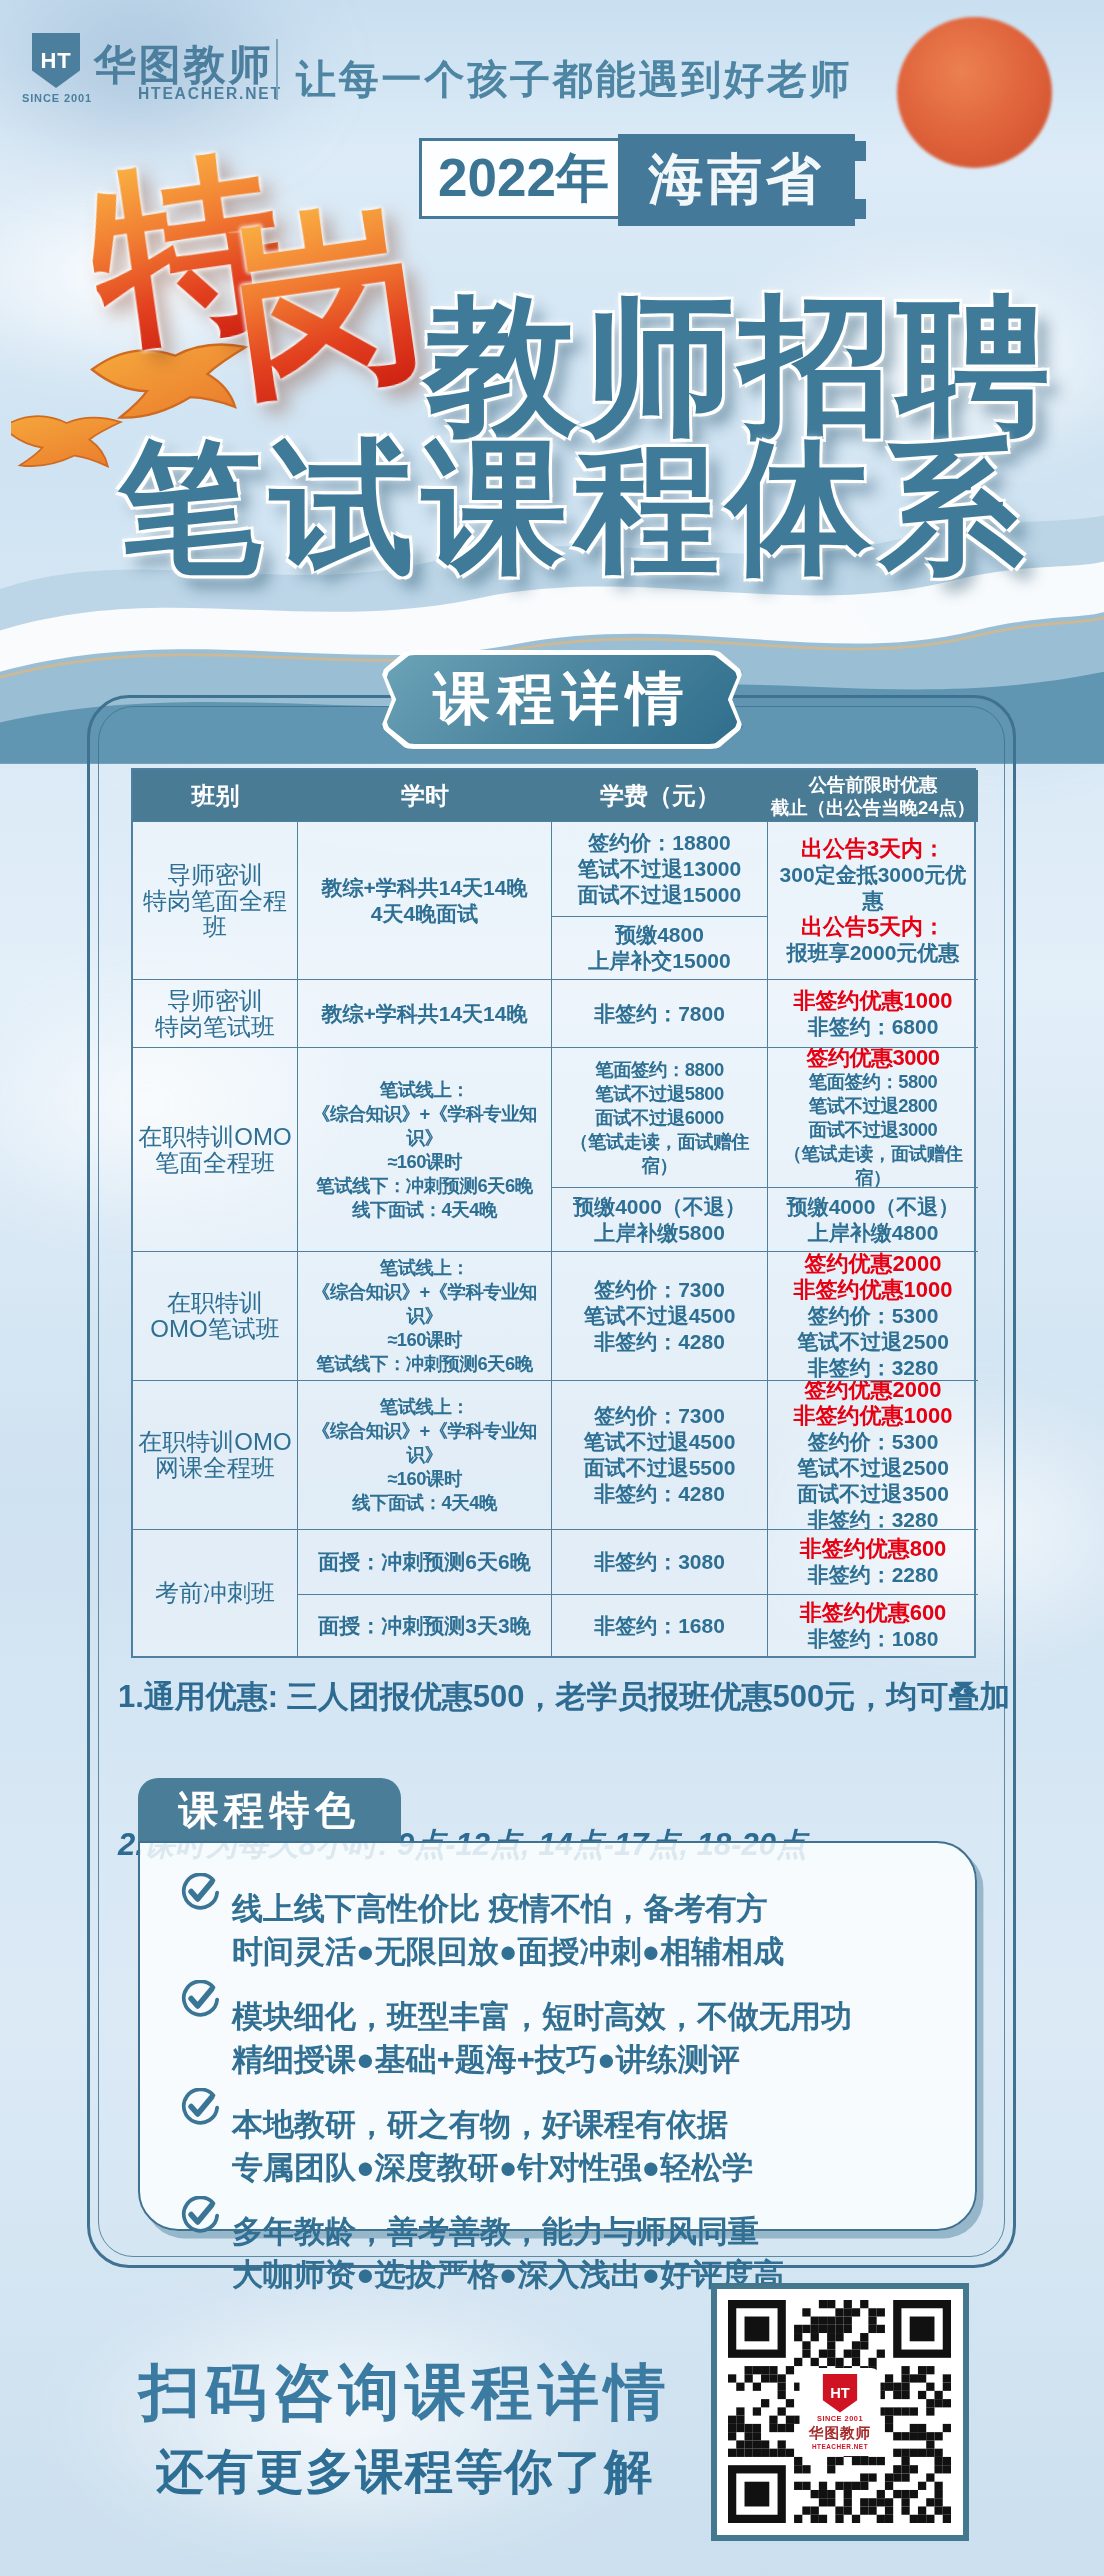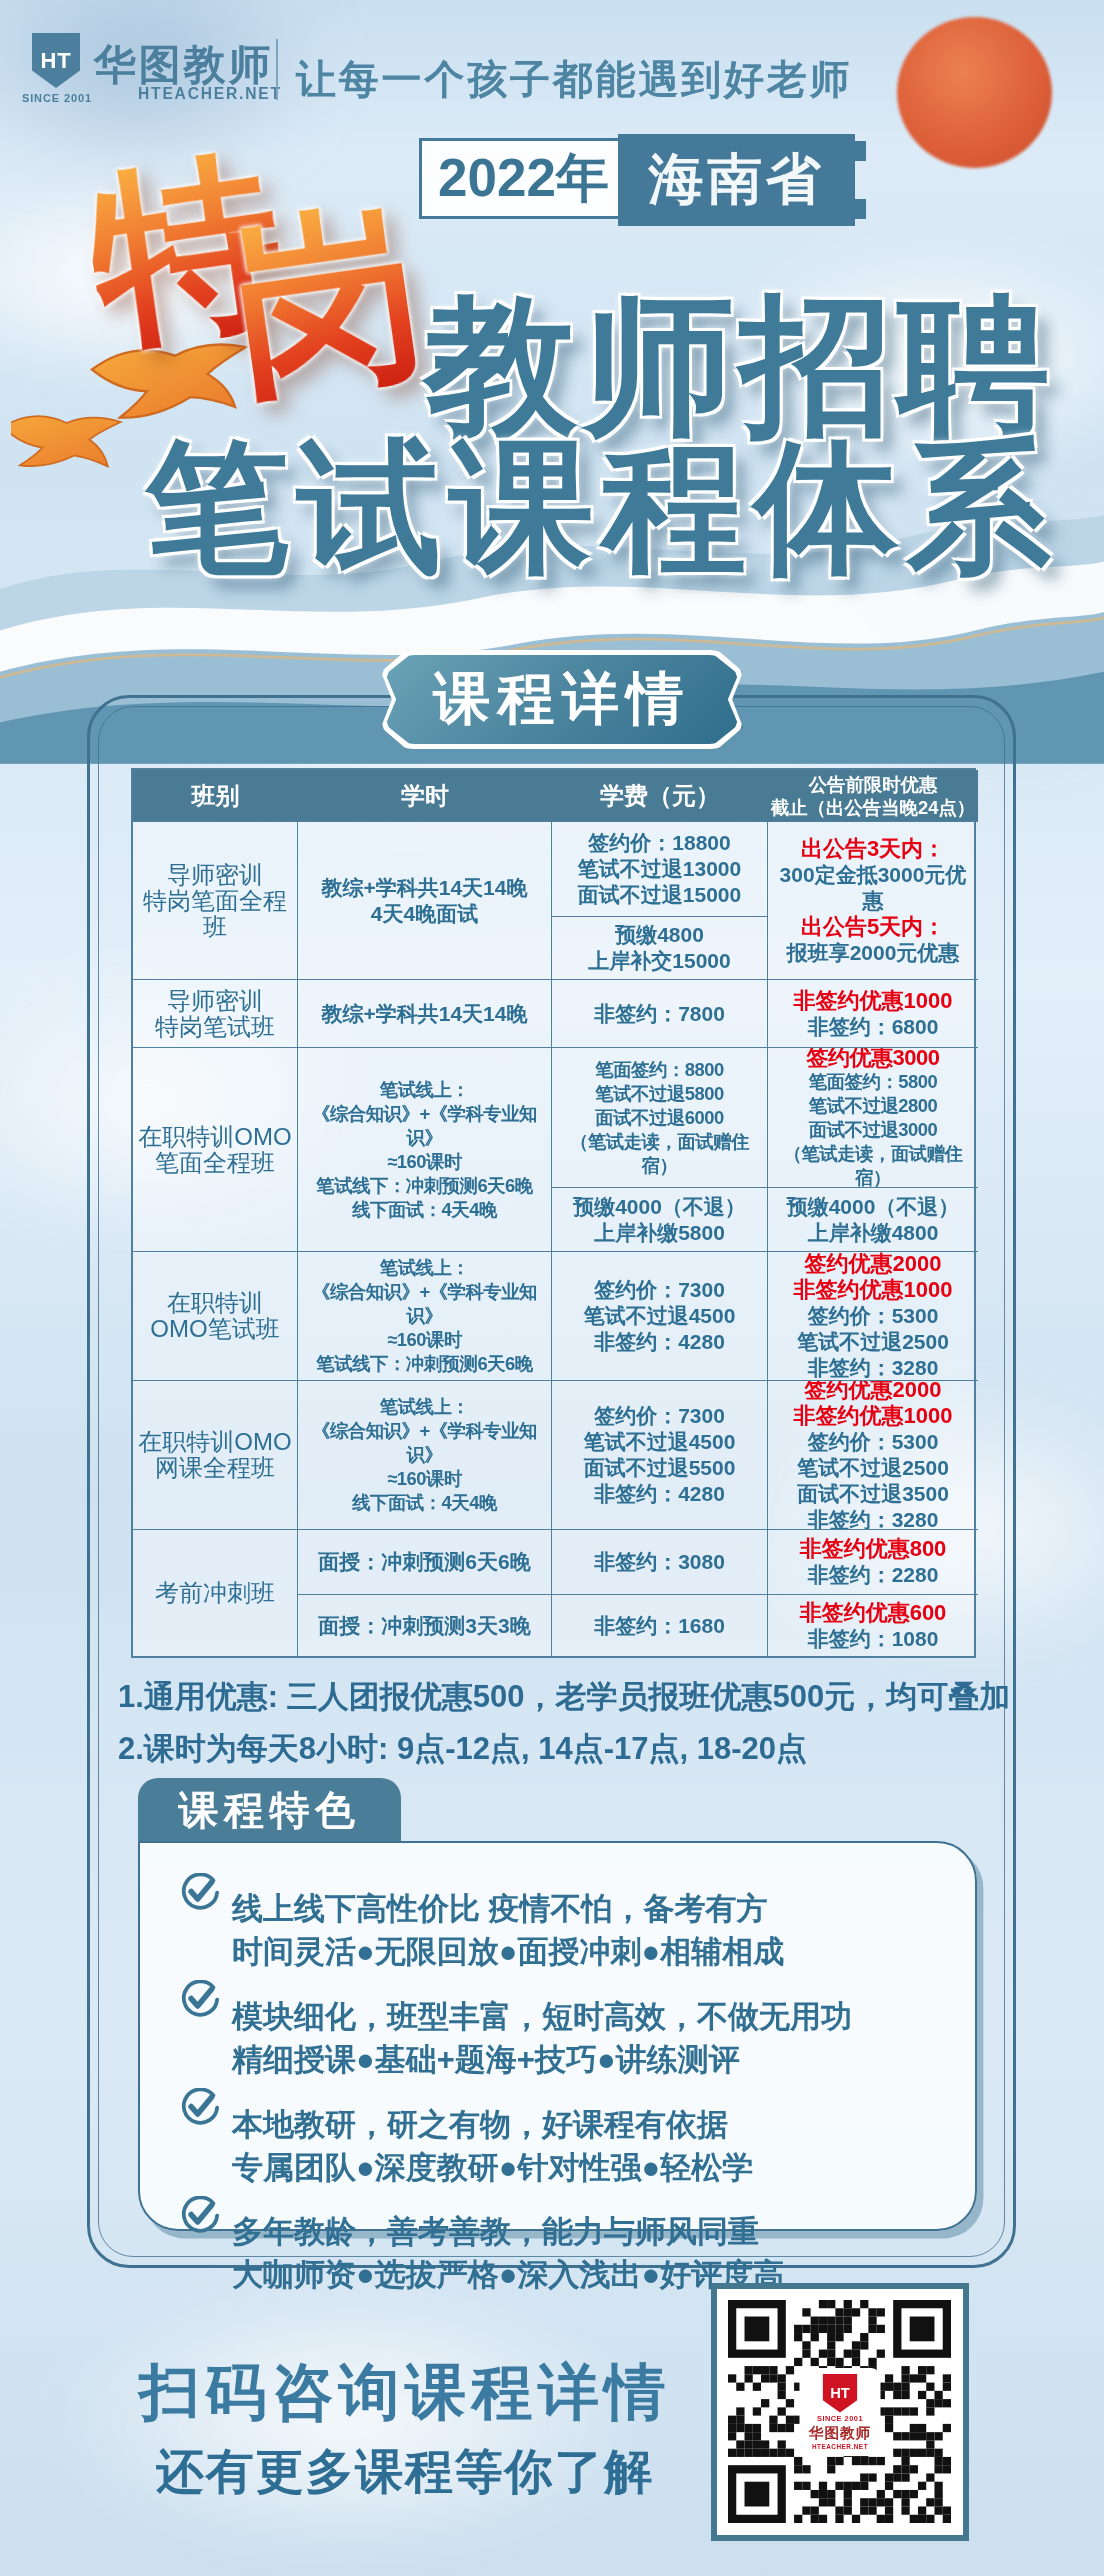--- a/index.html
+++ b/index.html
@@ -36,21 +36,21 @@
   @supports ((-webkit-background-clip:text) or (background-clip:text)){
     .brush-char{background:linear-gradient(170deg,#f9ae42 6%,#f07a31 40%,#e2401f 70%,#cf2413 95%);
       -webkit-background-clip:text;background-clip:text;color:transparent;text-shadow:none;
       filter:drop-shadow(0 0 2.8px rgba(255,255,255,.95)) drop-shadow(0 0 1.8px #fff) drop-shadow(9.2px 11px 9.2px rgba(120,50,20,.35));}
   }
   .brush1{left:92px;top:155px;transform:rotate(-8deg);}
   .brush2{left:232px;top:206px;transform:rotate(-8deg);}
   .bigtitle{position:absolute;font-weight:800;color:#3f7b99;white-space:nowrap;
     text-shadow:2.8px 2.8px 0 #fff,-2.8px 2.8px 0 #fff,2.8px -2.8px 0 #fff,-2.8px -2.8px 0 #fff,0 0 9.2px #fff,11px 13px 14.7px rgba(25,70,100,.45);}
   .title-line1{left:425px;top:265px;font-size:152px;letter-spacing:5.5px;}
-  .title-line2{left:145px;top:412px;font-size:144px;letter-spacing:8.3px;}
+  .title-line2{left:118px;top:412px;font-size:144px;letter-spacing:8.3px;}
   .waves{position:absolute;left:0;top:460px;width:1104px;height:304px;}
   .birds{position:absolute;left:11px;top:324px;width:285px;height:170px;}
 
   
   .bigframe{position:absolute;left:87px;top:695px;width:929px;height:1573px;border:3.7px solid #3f7190;border-radius:42px;}
   .bigframe::before{content:"";position:absolute;left:8.3px;top:8.3px;right:8.3px;bottom:8.3px;border:1.8px solid rgba(63,113,144,.8);border-radius:35px;}
   .banner{position:absolute;left:381px;top:650px;width:362px;height:99px;background:#fff;border-radius:33px;
     clip-path:polygon(7% 0,93% 0,100% 22%,97% 50%,100% 78%,93% 100%,7% 100%,0 78%,3% 50%,0 22%);
     filter:drop-shadow(3.7px 5.5px 5.5px rgba(40,80,110,.35));}
   .banner .inner{position:absolute;left:4.6px;top:4.6px;right:4.6px;bottom:4.6px;border-radius:29px;
@@ -70,21 +70,21 @@
   .tc.lastcol{border-right:none;}
   .tc.lastrow{border-bottom:none;}
   .tc.name{font-weight:400;font-size:24px;}
   .tc.sm{font-size:18.4px;line-height:24px;letter-spacing:-0.5px;}
   .tc .red{color:#e60012;font-weight:800;font-size:22px;}
   .th{background:#4a7b95;color:#fff;font-weight:800;font-size:24px;border-right:none;}
   .th.small{font-size:18.4px;line-height:23px;}
 
   
   .note{position:absolute;left:118px;width:874px;font-size:31px;font-weight:800;color:#2d6b92;white-space:nowrap;}
-  .note1{top:1676px;} .note2{top:1728px;}
+  .note1{top:1676px;} .note2{top:1824px;font-style:italic;}
 
   
   .feat-tab{position:absolute;left:138px;top:1778px;width:263px;height:64px;background:#4a7d98;
     border-radius:20px 20px 0 0;display:flex;align-items:center;justify-content:center;}
   .feat-tab span{color:#fff;font-size:40px;font-weight:800;letter-spacing:5.5px;}
   .feat-box{position:absolute;left:138px;top:1841px;width:839px;height:390px;background:rgba(252,254,255,.85);
     border:2.8px solid #3f7190;border-radius:0 40px 40px 40px;box-shadow:6.4px 7.4px 0 rgba(74,125,152,.45);
     padding:24px 35px 0 40px;}
   .feat-item{display:flex;margin-bottom:1.8px;}
   .feat-ic{width:52px;padding-top:5.5px;flex:none;}

